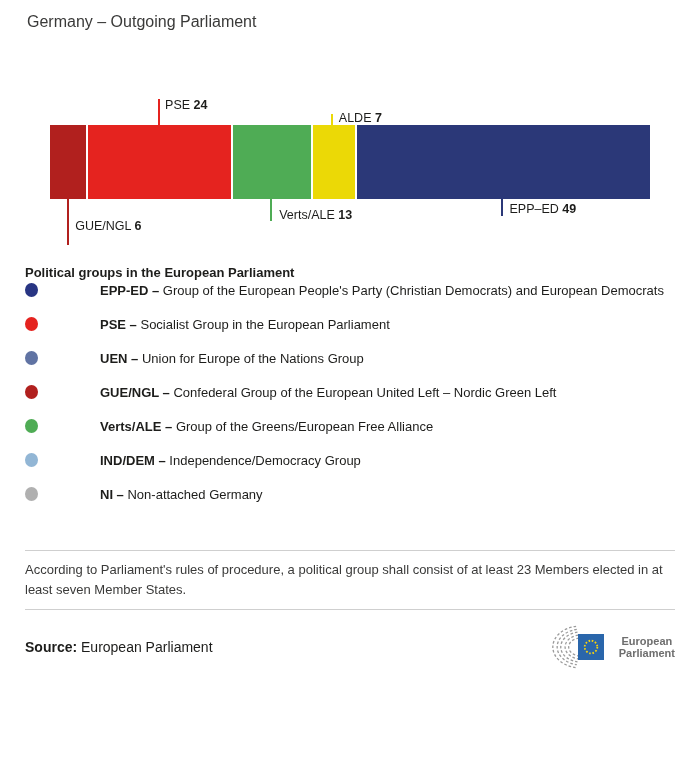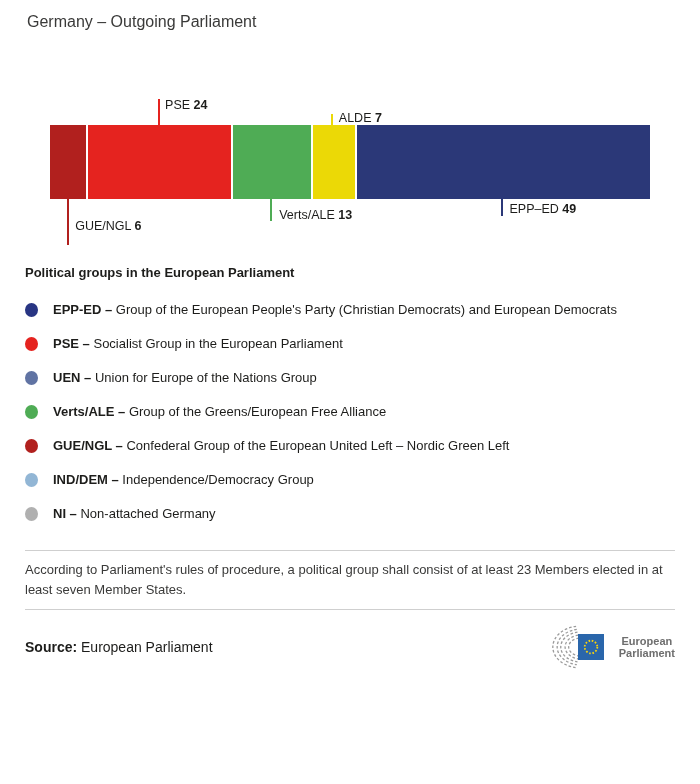--- a/index.html
+++ b/index.html
@@ -27,21 +27,21 @@
   .total-row{display:flex;align-items:center;margin:26px 30px 0 30px;}
   .rule{flex:1;height:1px;background:#cfcfcf;}
   .total-text{
     font-family:"DejaVu Sans Mono",monospace;font-weight:bold;
     font-size:15px;padding:0 14px;color:#1d1d1b;white-space:nowrap;
   }
 
   
   .legend-heading{font-size:13px;font-weight:bold;margin:14px 0 0;color:#1d1d1b;}
   .legend{margin-top:3px;}
-  .legend-row{display:flex;align-items:flex-end;height:34px;}
+  .legend-row{display:flex;align-items:flex-start;height:34px;gap:47px;}
   .dot{width:13px;height:14px;border-radius:50%;margin-right:15px;flex:none;}
   .legend-text{font-size:13px;color:#1d1d1b;white-space:nowrap;}
   .legend-text .abbr{font-weight:bold;}
 
   
   .footnote{
     margin-top:29px;border-top:1px solid #cfcfcf;border-bottom:1px solid #cfcfcf;
     padding:9px 0;font-size:13px;line-height:1.55;color:#3a3a39;max-width:652px;
   }
 
@@ -92,26 +92,26 @@
       </div>
       <div class="legend-row">
         <span class="dot" style="background: rgb(229, 35, 31);"></span>
         <span class="legend-text"><span class="abbr">PSE – </span><span>Socialist Group in the European Parliament</span></span>
       </div>
       <div class="legend-row">
         <span class="dot" style="background: rgb(96, 115, 163);"></span>
         <span class="legend-text"><span class="abbr">UEN – </span><span>Union for Europe of the Nations Group</span></span>
       </div>
       <div class="legend-row">
+        <span class="dot" style="background: rgb(177, 32, 30);"></span>
+        <span class="legend-text"><span class="abbr">GUE/NGL – </span><span>Confederal Group of the European United Left – Nordic Green Left</span></span>
+      </div>
+      <div class="legend-row">
         <span class="dot" style="background: rgb(79, 172, 85);"></span>
         <span class="legend-text"><span class="abbr">Verts/ALE – </span><span>Group of the Greens/European Free Alliance</span></span>
-      </div>
-      <div class="legend-row">
-        <span class="dot" style="background: rgb(177, 32, 30);"></span>
-        <span class="legend-text"><span class="abbr">GUE/NGL – </span><span>Confederal Group of the European United Left – Nordic Green Left</span></span>
       </div>
       <div class="legend-row">
         <span class="dot" style="background: rgb(146, 182, 213);"></span>
         <span class="legend-text"><span class="abbr">IND/DEM – </span><span>Independence/Democracy Group</span></span>
       </div>
       <div class="legend-row">
         <span class="dot" style="background: rgb(176, 176, 176);"></span>
         <span class="legend-text"><span class="abbr">NI – </span><span>Non-attached Germany</span></span>
       </div>
     </div>

